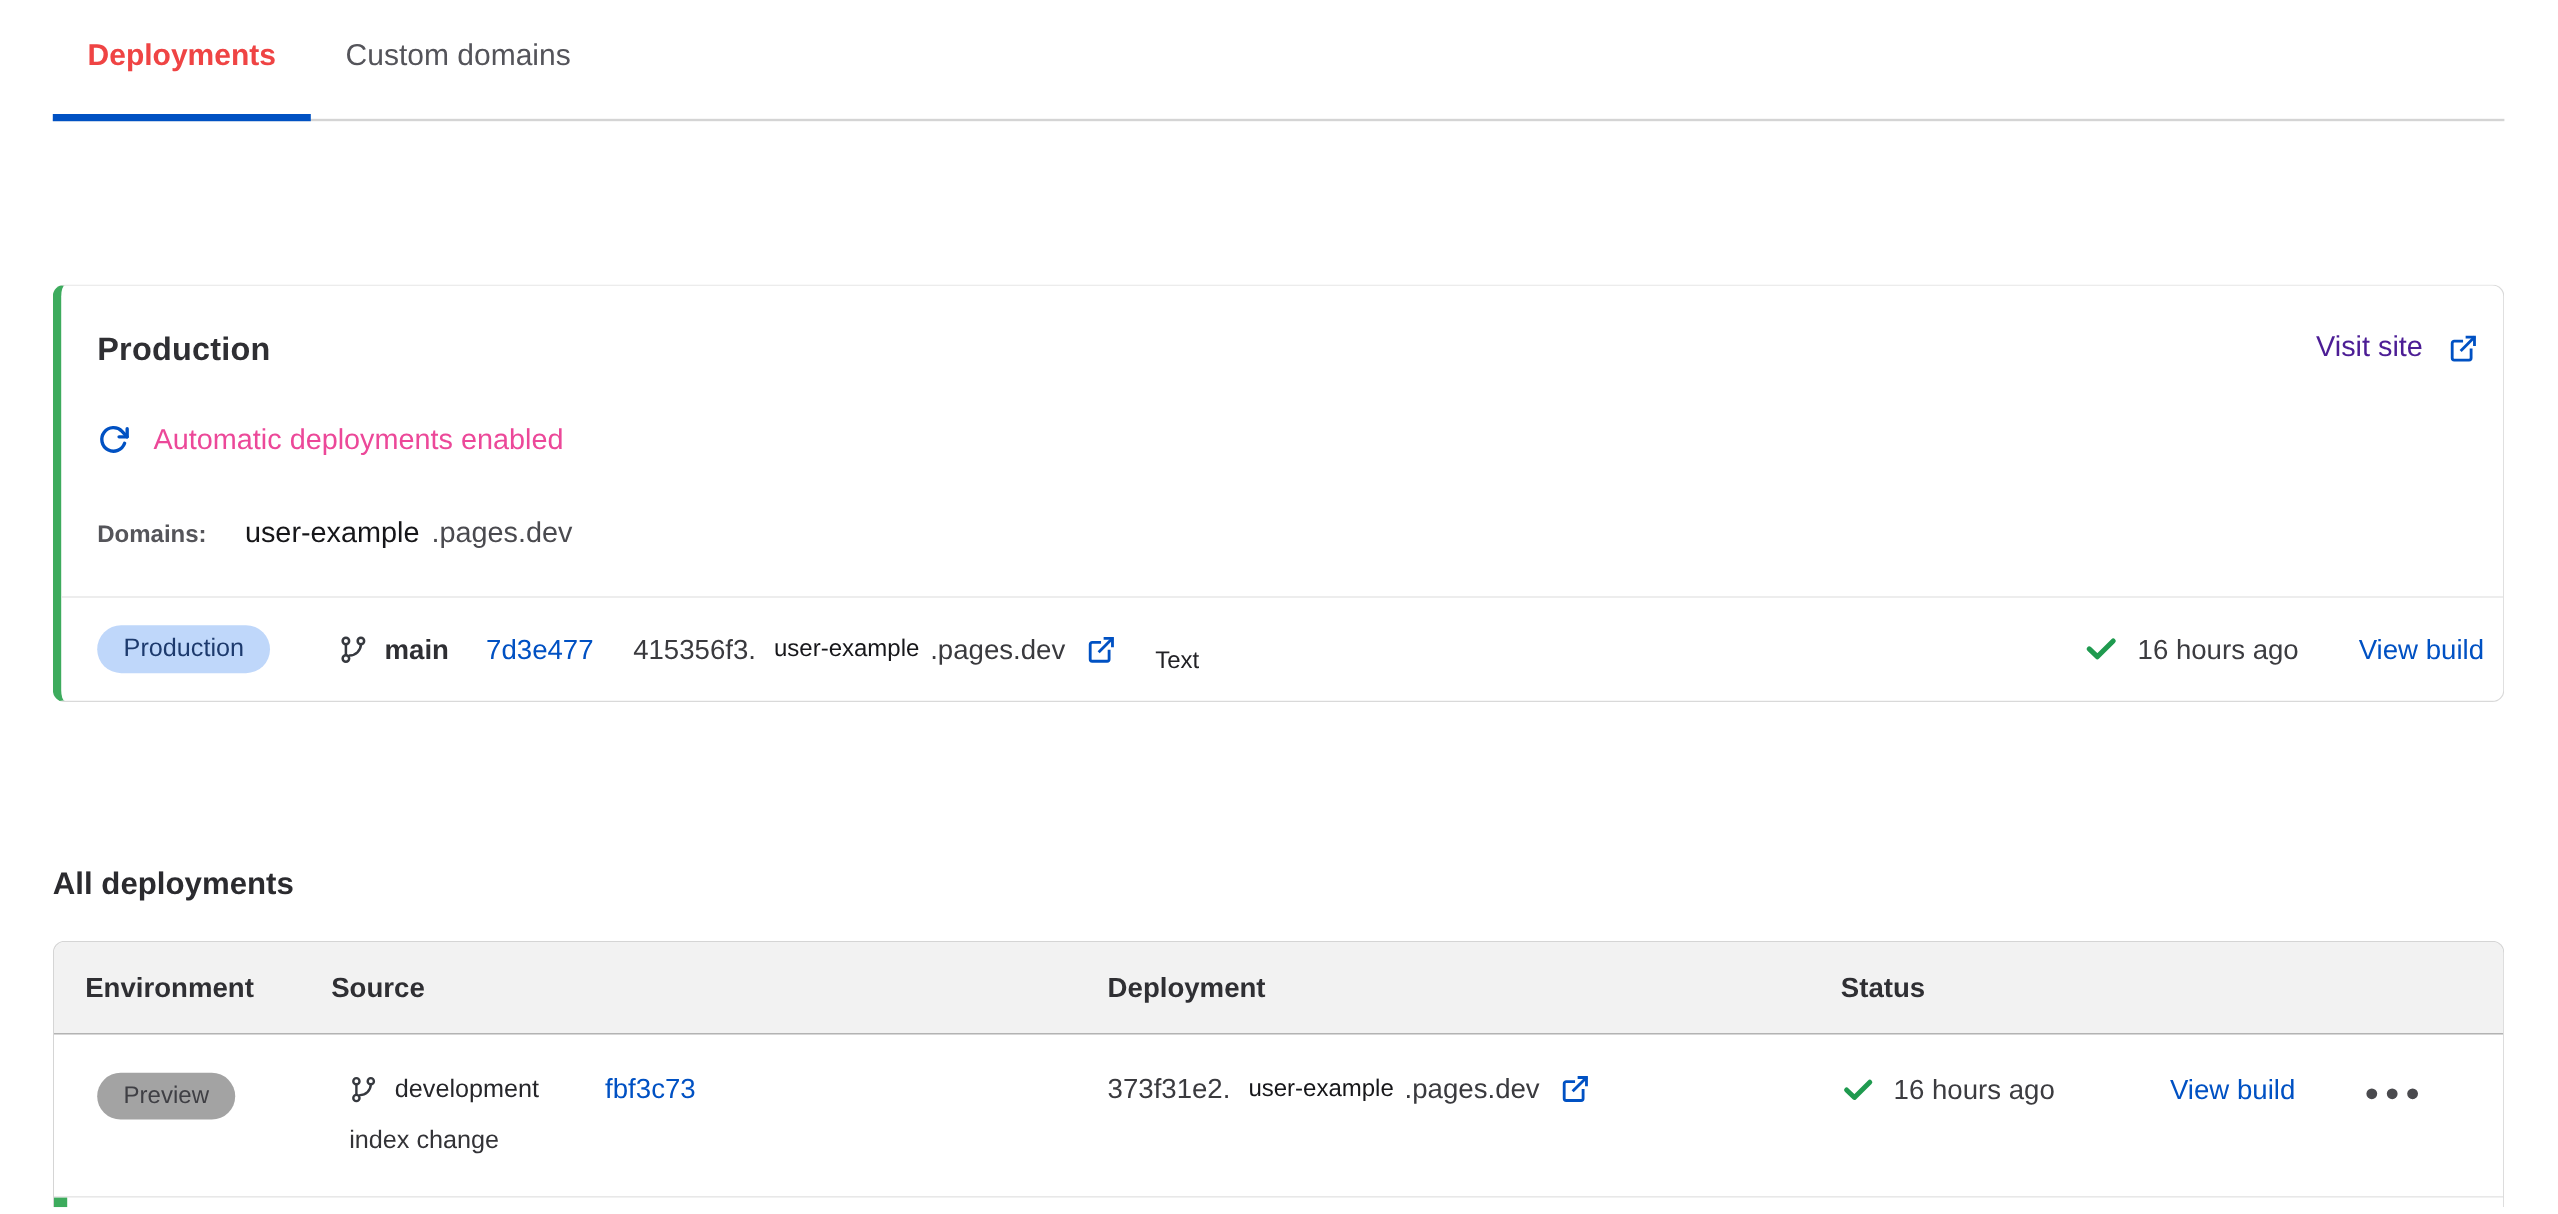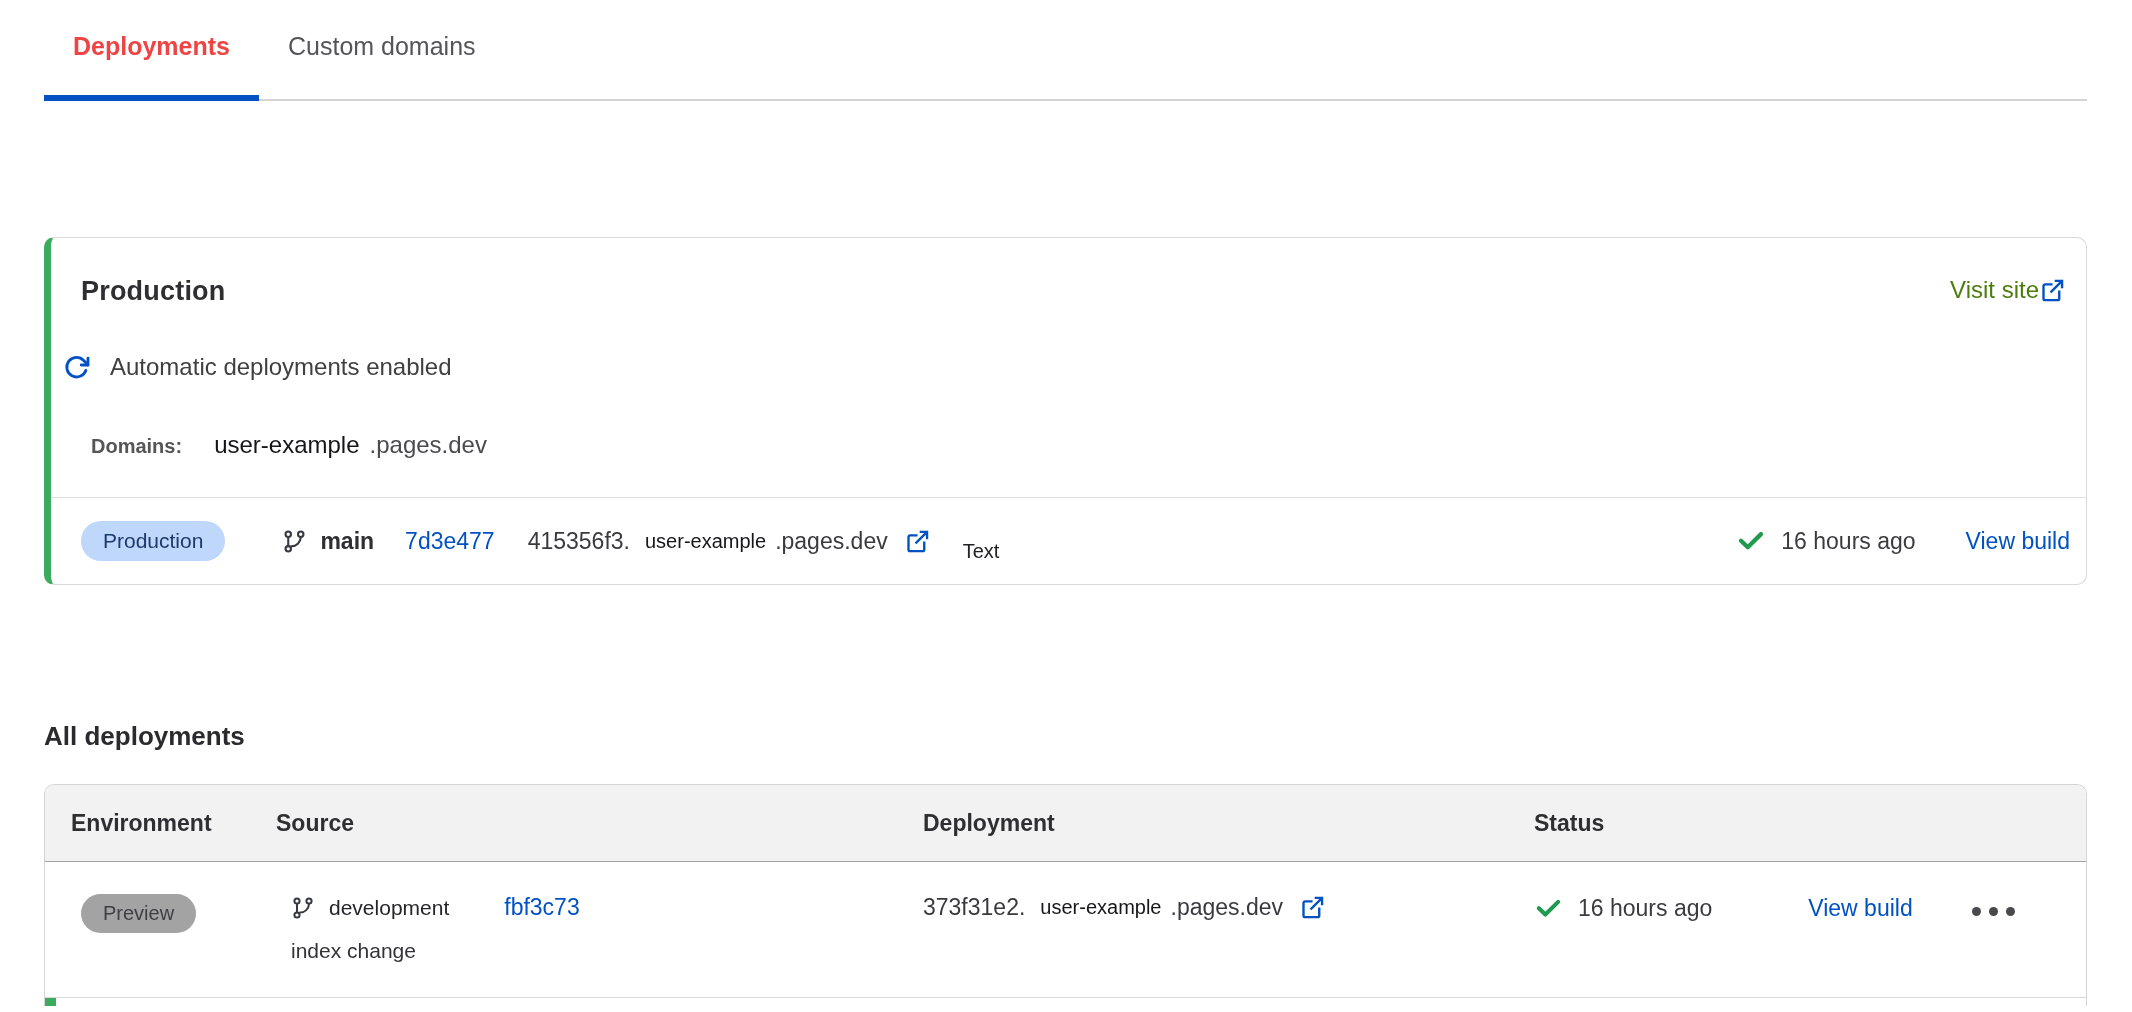--- a/index.html
+++ b/index.html
@@ -13,25 +13,25 @@
          border-bottom:6px solid transparent; margin-bottom:-2px; }
   .tab.active { font-weight:700; color:#ef4444; border-bottom-color:#0051c3; }
 
   
   .card { margin-top:136px; height:348px; position:relative;
           border:1px solid #d9d9d9; border-left:7px solid #3dab5d;
           border-radius:10px; background:#fff; }
   .card-head { display:flex; justify-content:space-between; align-items:flex-start;
                padding:38px 20px 0 30px; }
   .card-title { font-size:27px; color:#2f2f33; letter-spacing:0.2px; }
-  .visit-site { display:flex; align-items:center; gap:0; font-size:24px;
-                color:#4d7c0f; cursor:pointer;margin-left:23px; }
-  .auto-row { display:flex; align-items:flex-end; gap:20px; margin-top:46px;
-              padding-left:12px; font-size:24px; color:#404040; }
-  .domains-row { display:flex; align-items:baseline; margin-top:50px; padding-left:40px; }
+  .visit-site { display:flex; align-items:center; gap:20px; font-size:24px;
+                color:#4c1d95; cursor:pointer;margin-left:23px; }
+  .auto-row { display:flex; align-items:flex-start; gap:20px; margin-top:46px;
+              padding-left:30px; font-size:24px; color:#ec4899; }
+  .domains-row { display:flex; align-items:baseline; margin-top:50px; padding-left:30px; }
   .domains-label { font-size:20px; font-weight:700; color:#55555a; }
   .domain-name { font-size:24px; color:#161619; margin-left:32px; }
   .domain-suffix { font-size:24px; color:#4a4a4f; margin-left:10px; }
 
   .deploy-row { position:absolute; left:0; right:0; bottom:0; height:87px;
                 border-top:1px solid #e1e1e1; display:flex; align-items:center;
                 padding:0 16px 0 30px; }
   .badge { display:inline-block; font-size:21px; padding:8px 22px; border-radius:22px;
            white-space:nowrap; }
   .badge.production { background:#bfd7fa; color:#1d3a6d; }

